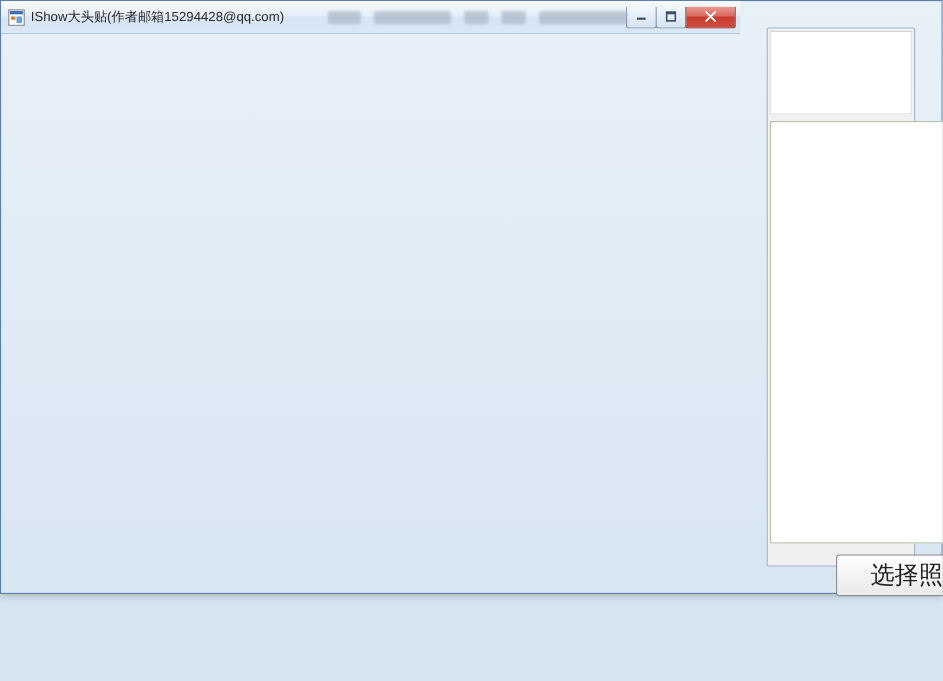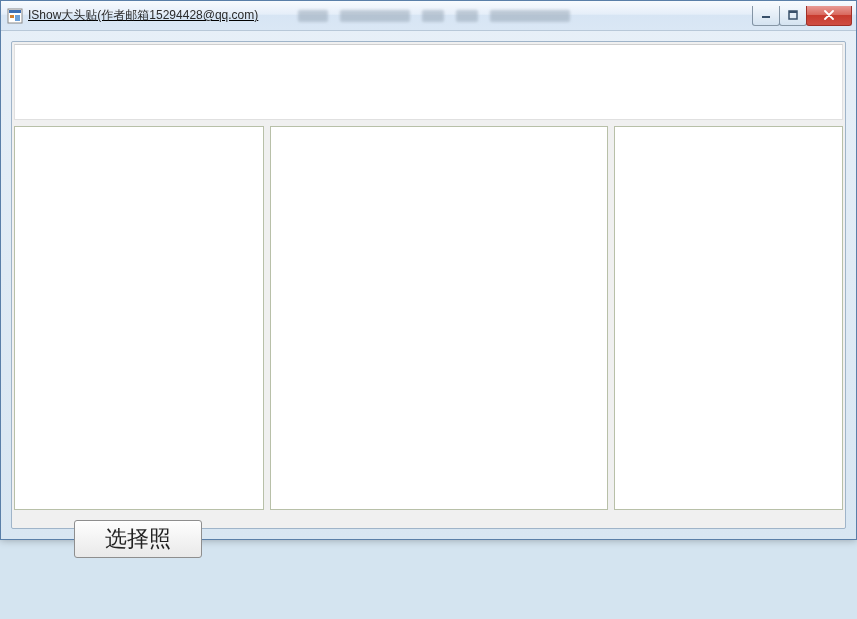--- a/index.html
+++ b/index.html
@@ -10,23 +10,22 @@
       height: 619px;
       overflow: hidden;
     }
     .window {
       width: 857px;
       height: 540px;
       background: linear-gradient(to bottom, #e8f0f8 0%, #d8e6f2 100%);
       border: 1px solid #5a7fa8;
       box-shadow: 0 0 8px rgba(0,0,0,0.3);
       display: flex;
-      flex-direction: column;
+      flex-direction: row;
       position: relative;
-      text-decoration: underline;
     }
     .titlebar {
       height: 30px;
       background: linear-gradient(to bottom, #f8fbfe 0%, #e5eef9 45%, #d7e5f4 50%, #dae7f5 100%);
       display: flex;
       align-items: center;
       padding: 0 4px 0 6px;
       border-bottom: 1px solid #b8c8d8;
       position: relative;
     }
@@ -79,21 +78,21 @@
       cursor: default;
     }
     .win-btn.close {
       width: 46px;
       background: linear-gradient(to bottom, #e89a94 0%, #d96a5f 45%, #c83b2e 50%, #cf4d42 100%);
       border-color: #a03028;
     }
     .win-btn svg { display: block; }
     .client-area {
       flex: 1;
-      margin: 10px;
+      margin: 24px;
       background: #f0f0f0;
       border: 1px solid #9fb4c9;
       border-radius: 2px;
       position: relative;
     }
     .top-strip {
       position: absolute;
       left: 2px; right: 2px; top: 2px;
       height: 76px;
       background: #ffffff;

